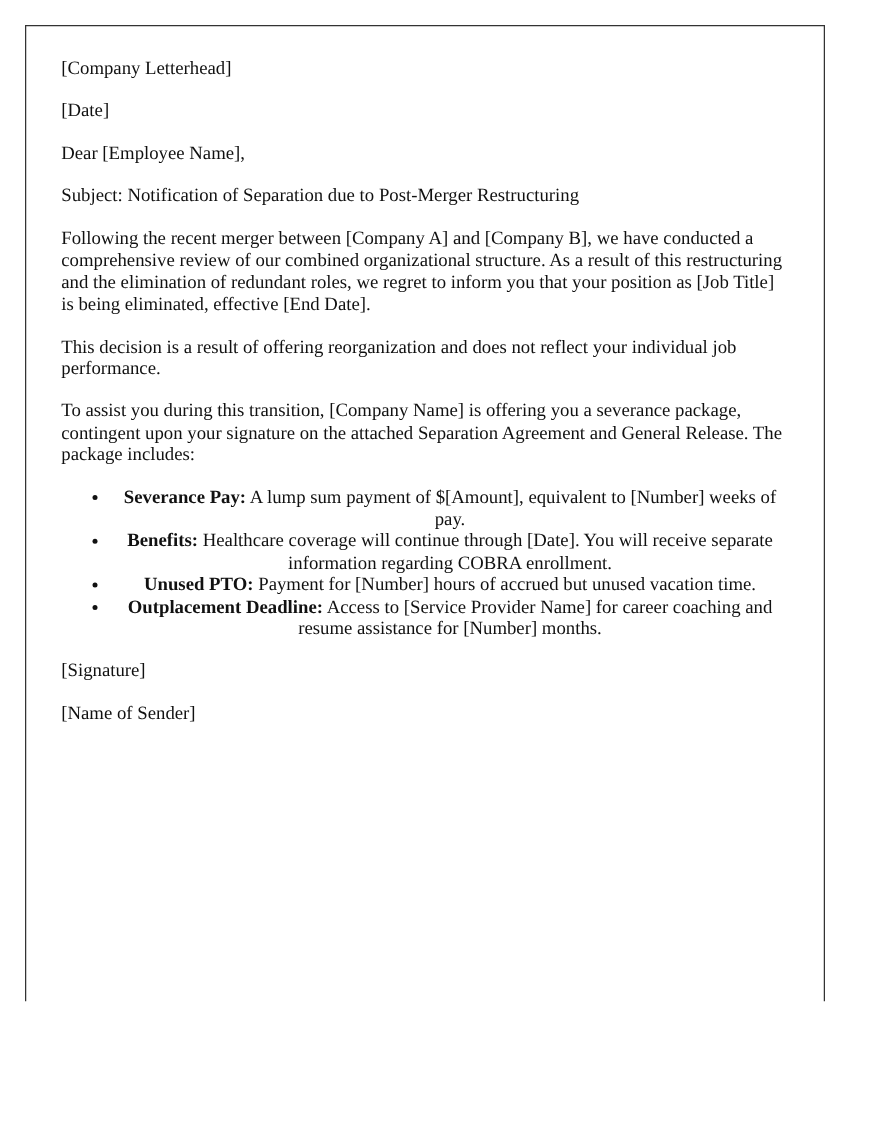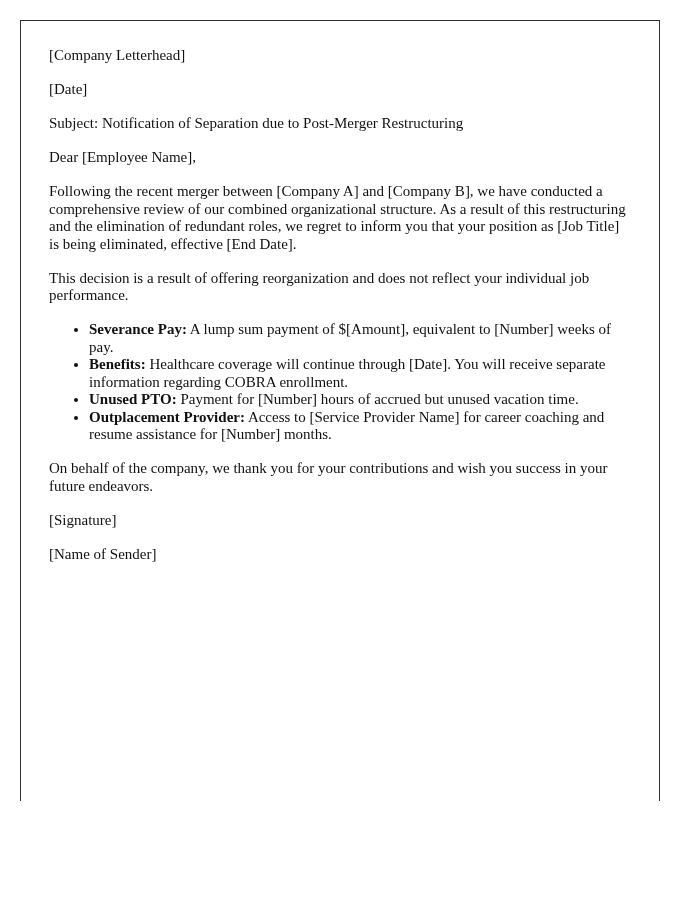--- a/index.html
+++ b/index.html
@@ -9,37 +9,37 @@
   }
   .letter {
     position: absolute; left: 20px; top: 20px; width: 640px; height: 900px;
     border: 1px solid #333; box-sizing: border-box; background: #fff;
     padding: 26px 28px 0 28px;
     font-family: "Liberation Serif", "DejaVu Serif", serif;
     font-size: 15px; line-height: 17.5px; color: #111;
   }
   .letter p { margin: 0 0 16.5px 0; }
   .letter ul { margin: 0 0 16.5px 0; padding-left: 40px; }
-  .letter li { margin: 0; }
+  .letter li { margin: 0; text-align: center; }
   .letter b { font-weight: bold; }
 </style>
 </head>
 <body>
 
 <div class="page-clip">
   <div class="letter">
     <p>[Company Letterhead]</p>
     <p>[Date]</p>
+    <p>Dear [Employee Name],</p>
     <p>Subject: Notification of Separation due to Post-Merger Restructuring</p>
-    <p>Dear [Employee Name],</p>
     <p>Following the recent merger between [Company A] and [Company B], we have conducted a comprehensive review of our combined organizational structure. As a result of this restructuring and the elimination of redundant roles, we regret to inform you that your position as [Job Title] is being eliminated, effective [End Date].</p>
     <p>This decision is a result of offering reorganization and does not reflect your individual job performance.</p>
+    <p>To assist you during this transition, [Company Name] is offering you a severance package, contingent upon your signature on the attached Separation Agreement and General Release. The package includes:</p>
     <ul>
       <li><b>Severance Pay:</b><span> A lump sum payment of $[Amount], equivalent to [Number] weeks of pay.</span></li>
       <li><b>Benefits:</b><span> Healthcare coverage will continue through [Date]. You will receive separate information regarding COBRA enrollment.</span></li>
       <li><b>Unused PTO:</b><span> Payment for [Number] hours of accrued but unused vacation time.</span></li>
-      <li><b>Outplacement Provider:</b><span> Access to [Service Provider Name] for career coaching and resume assistance for [Number] months.</span></li>
+      <li><b>Outplacement Deadline:</b><span> Access to [Service Provider Name] for career coaching and resume assistance for [Number] months.</span></li>
     </ul>
-    <p>On behalf of the company, we thank you for your contributions and wish you success in your future endeavors.</p>
     <p>[Signature]</p>
     <p>[Name of Sender]</p>
   </div>
 </div>
 
 </body></html>

